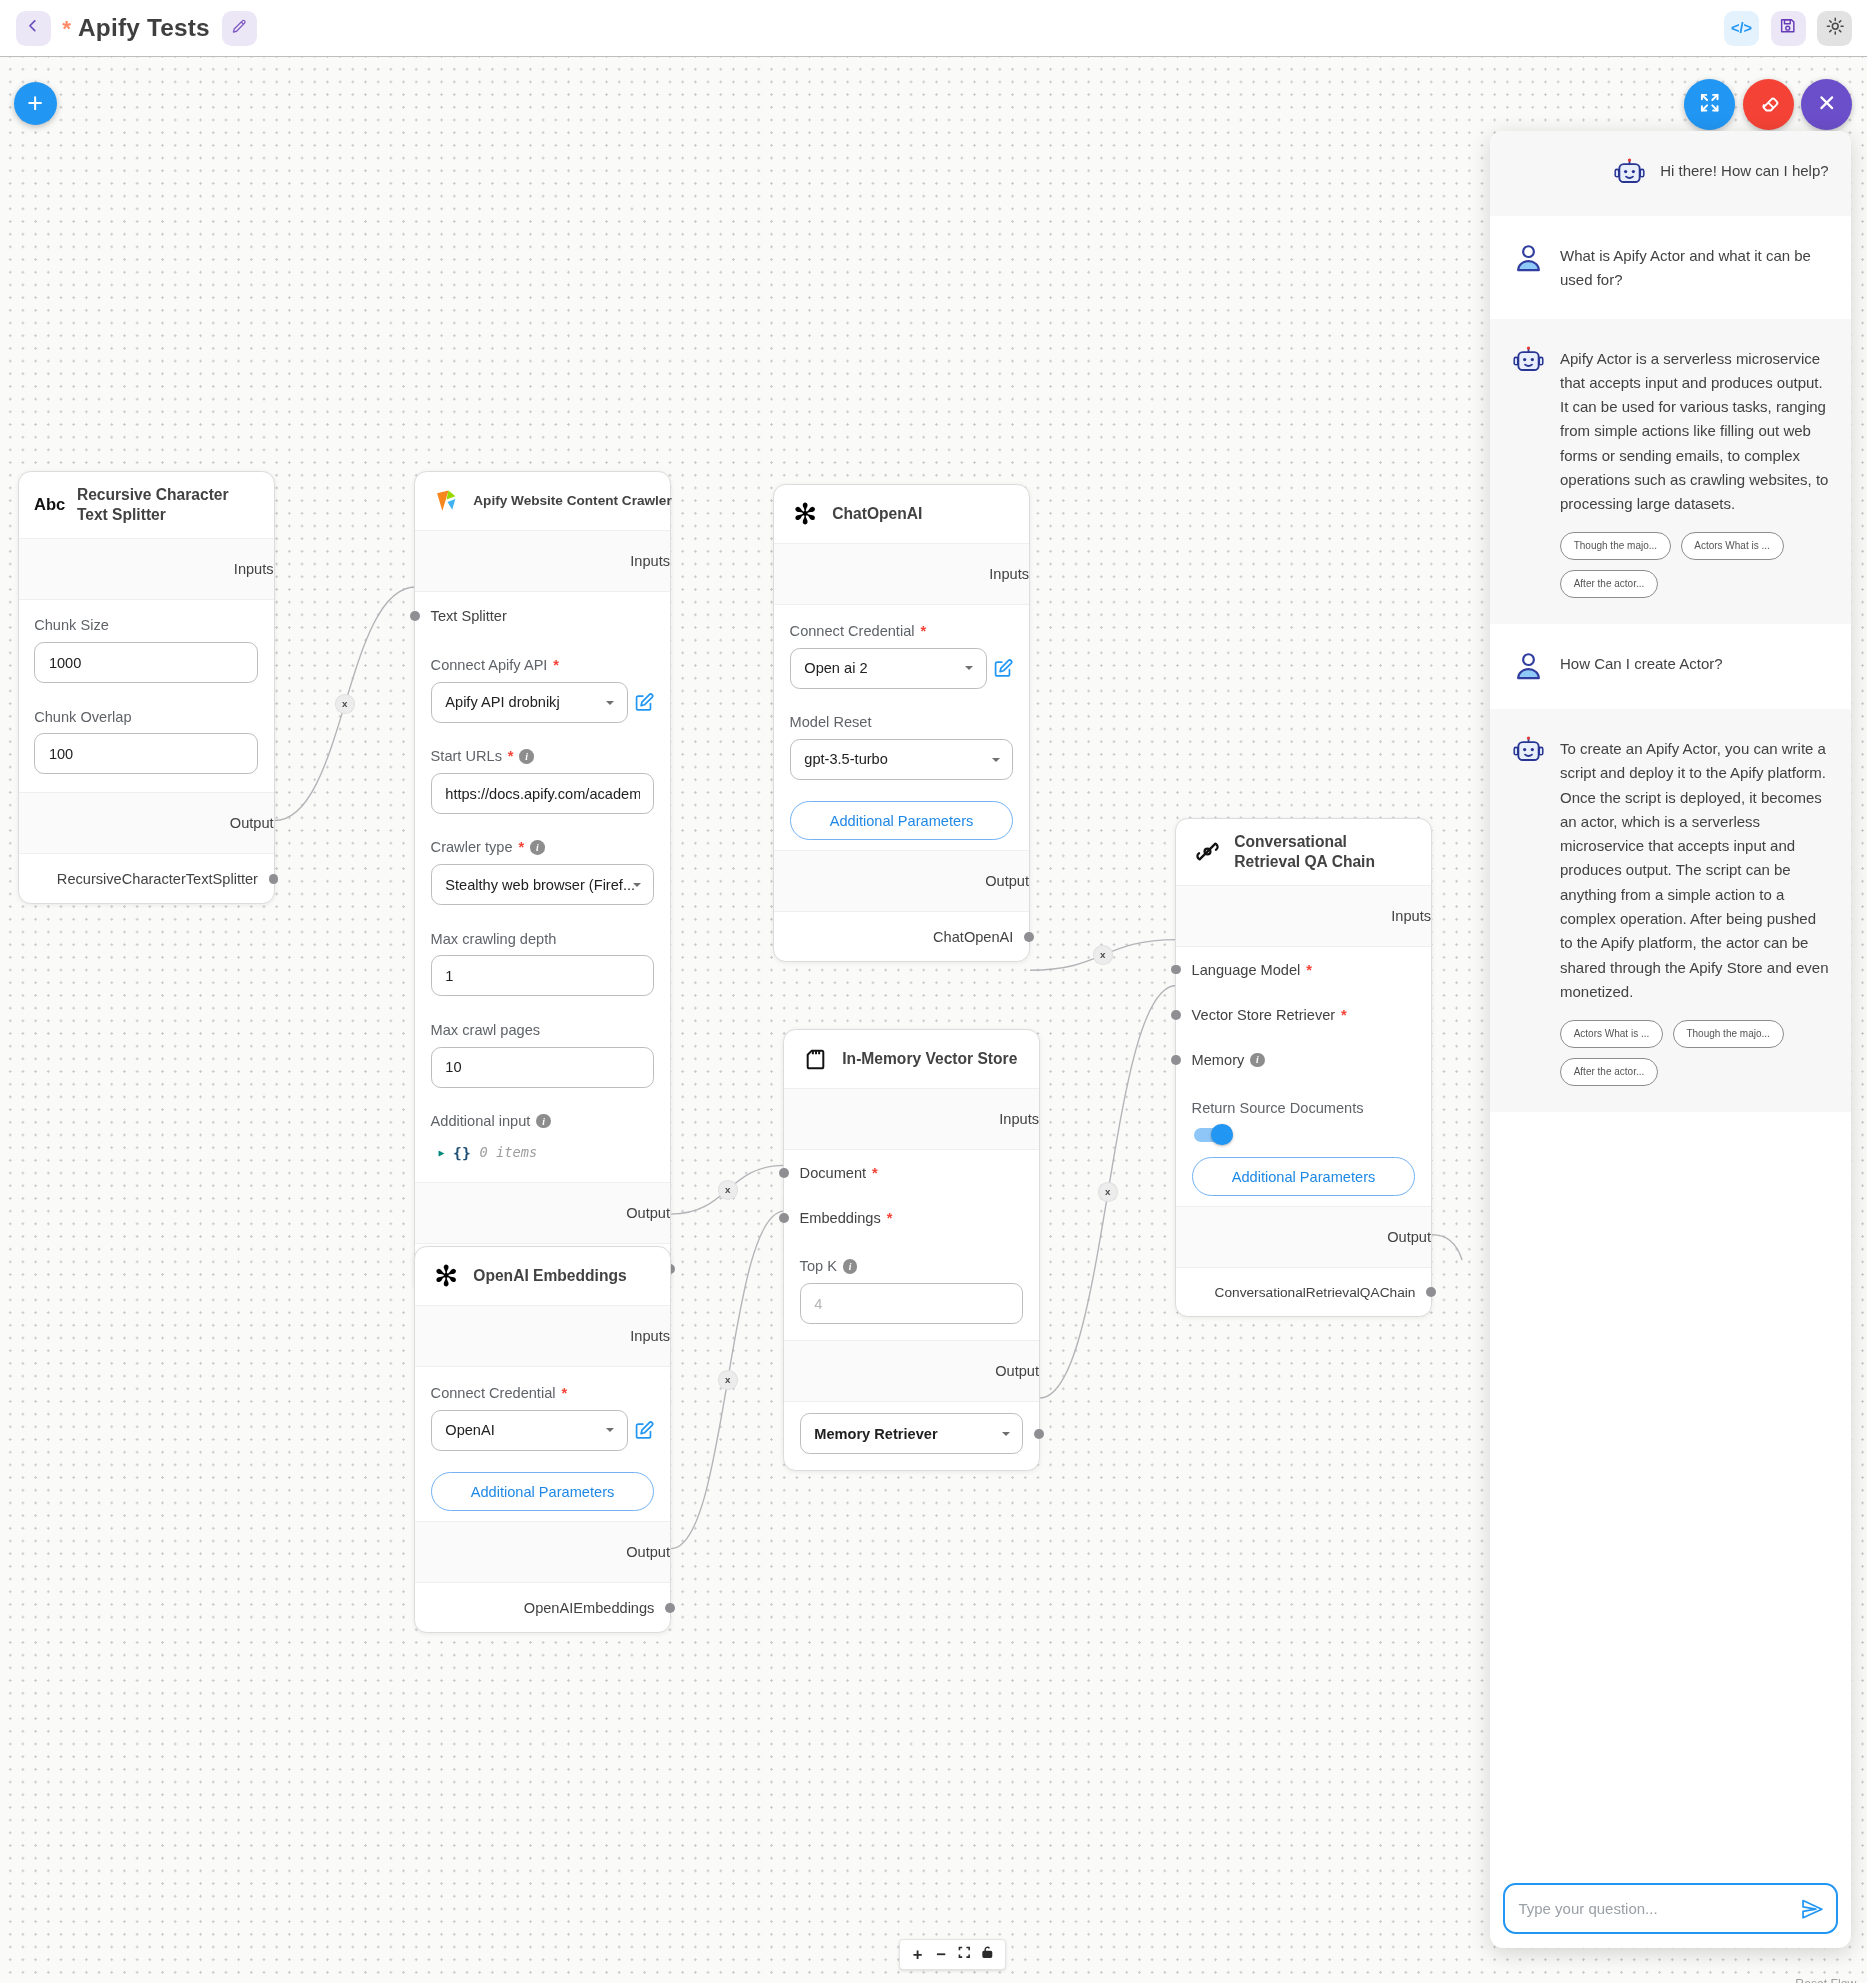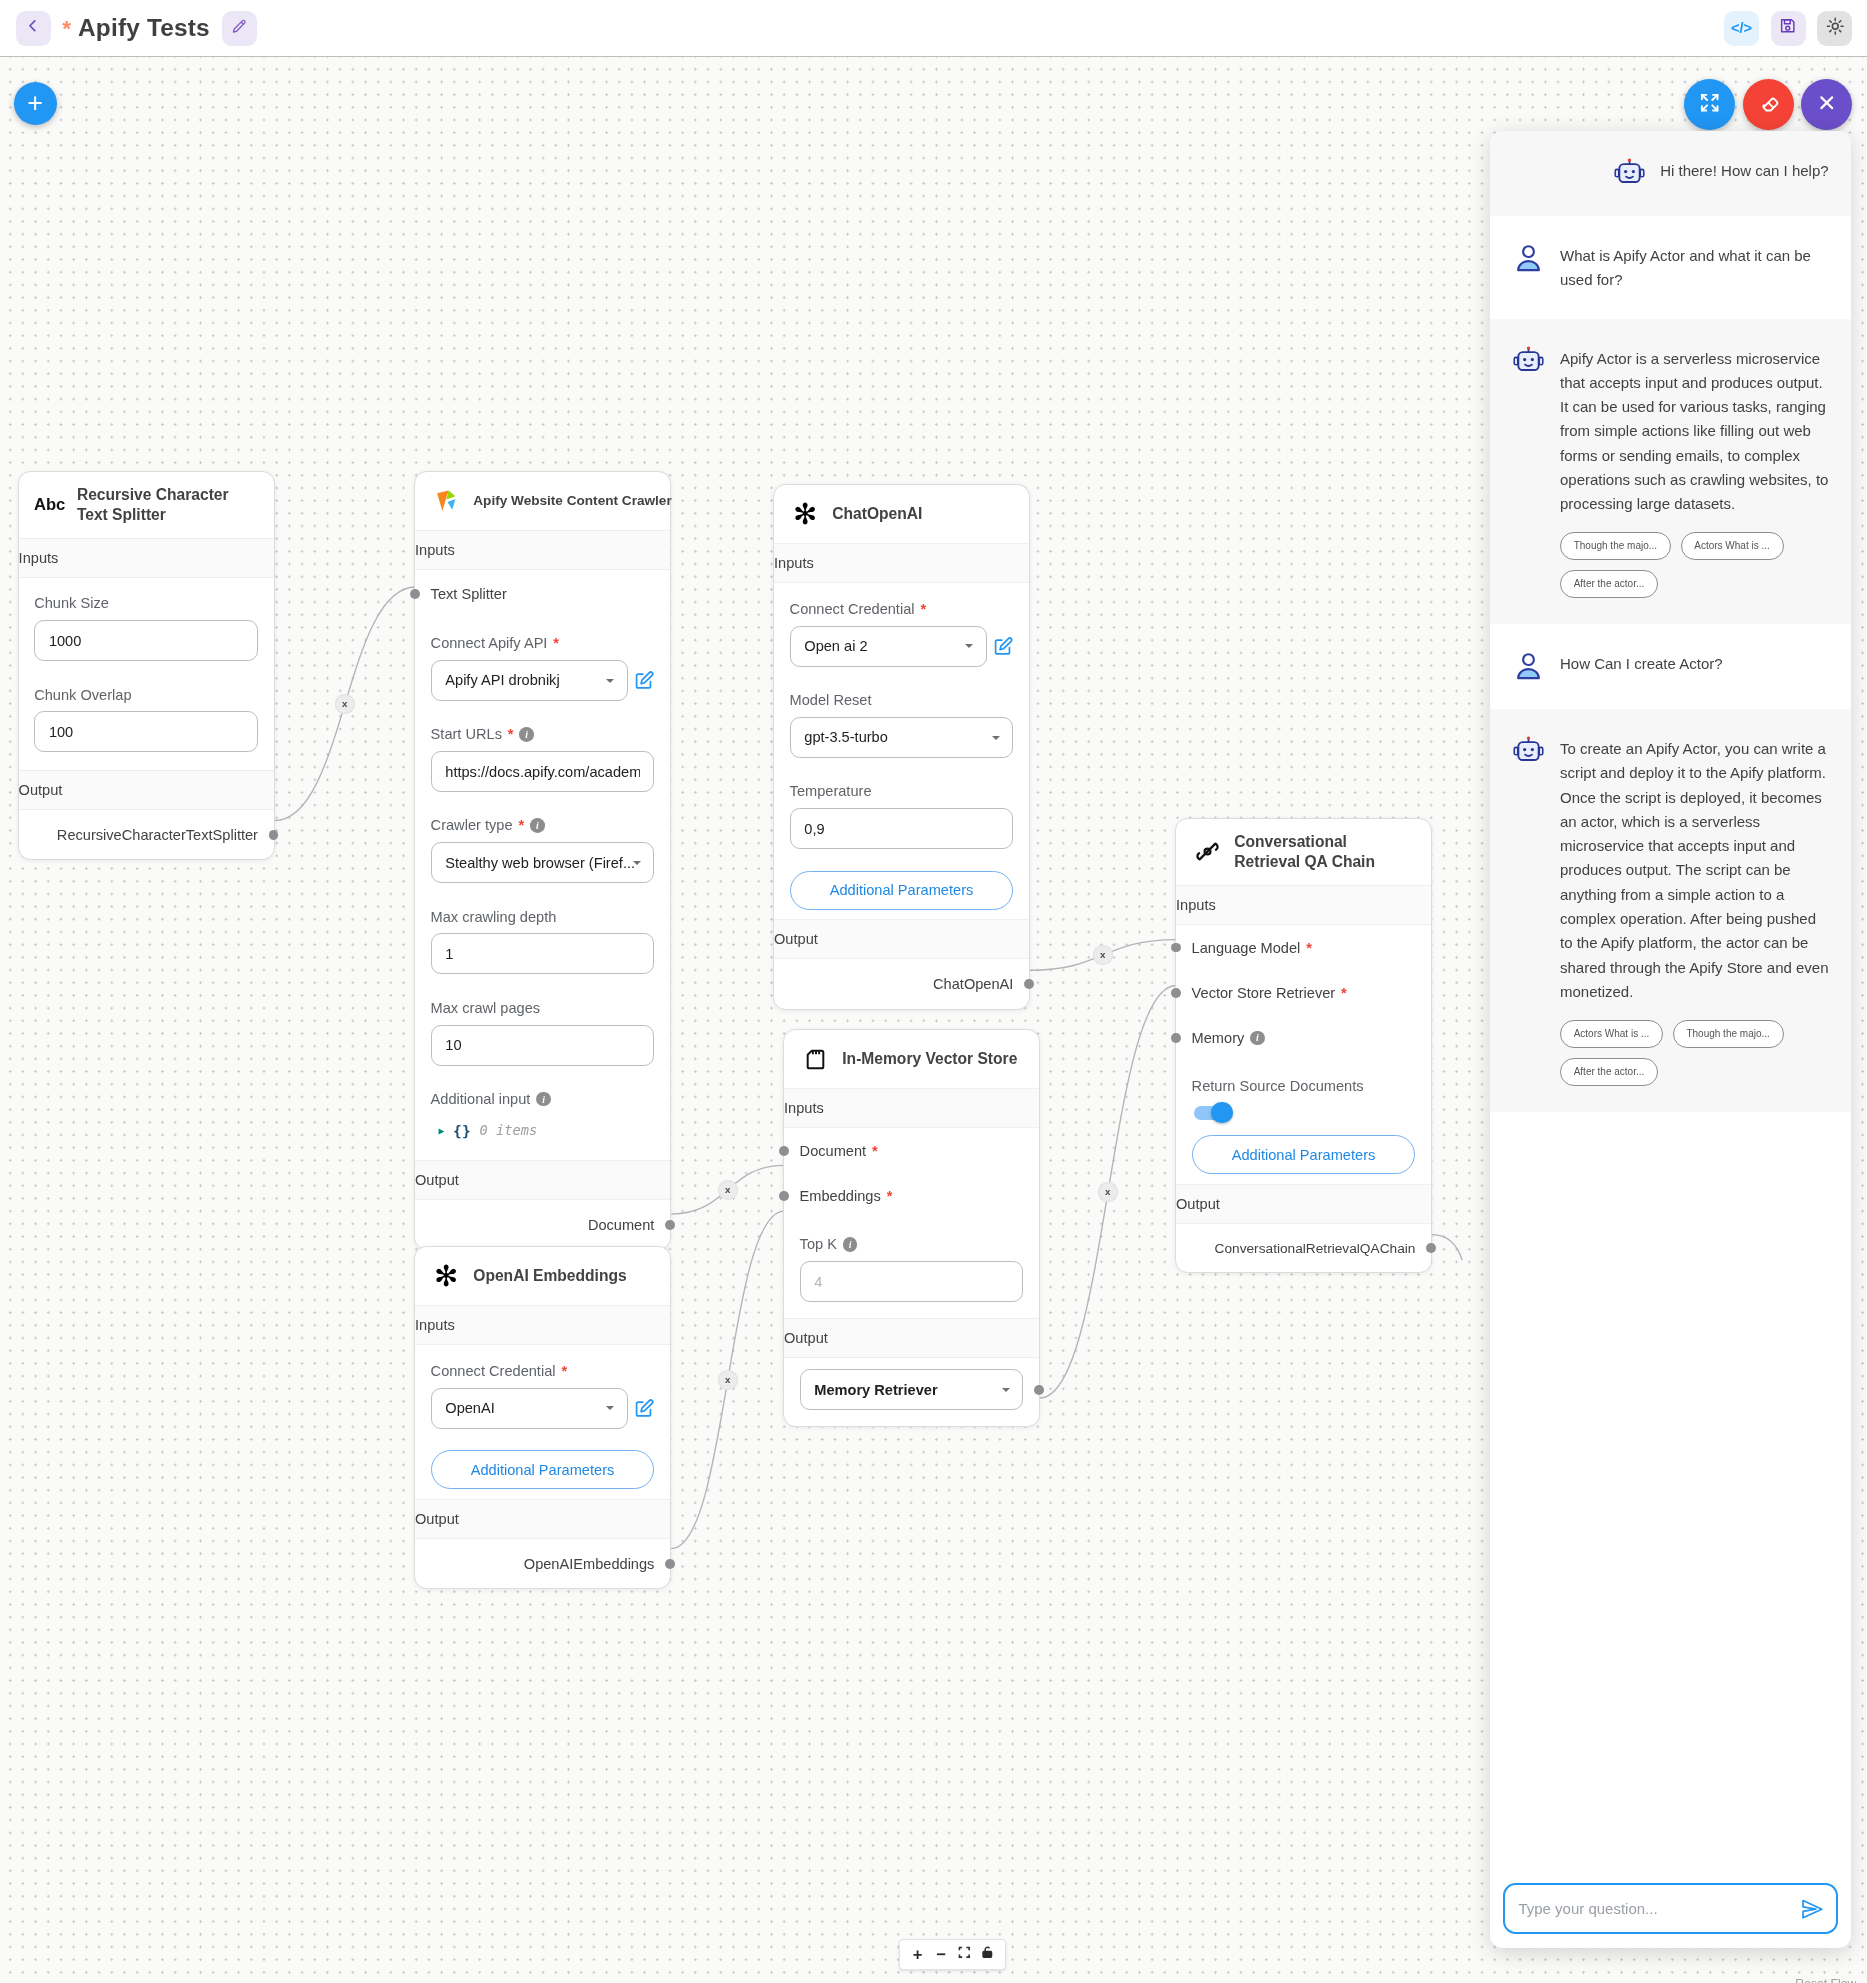--- a/index.html
+++ b/index.html
@@ -45,21 +45,21 @@
   
   .node{
     position:absolute;width:257px;background:#fff;border:1px solid #dcdcdc;border-radius:12.7px;
     box-shadow:0 1px 4.9px rgba(0,0,0,.07);z-index:5;box-sizing:border-box;
   }
   .node-head{display:flex;align-items:center;gap:10.7px;padding:12.7px 14.6px;min-height:33px;}
   .node-icon{width:33px;height:33px;flex:0 0 auto;display:flex;align-items:center;justify-content:center;}
   .node-title{font-size:15.6px;font-weight:700;color:#424242;line-height:1.3;}
   .title-tight{font-size:13.6px;white-space:nowrap;}
   .band{background:#fafafa;border-top:1px solid #efefef;border-bottom:1px solid #efefef;
-    text-align:left;font-size:14.6px;color:#424242;font-weight:500;padding:11px 0;}
+    text-align:right;font-size:14.6px;color:#424242;font-weight:500;padding:22px 0;}
   .field{padding:5.9px 15.6px 7.8px;}
   .f-label{font-size:14.6px;color:#5f6368;margin:11.7px 0 8.8px;display:flex;align-items:center;gap:5.9px;}
   .req{color:#f44336;font-weight:700;}
   .info-dot{width:14.6px;height:14.6px;border-radius:50%;background:#8d8d8d;color:#fff;font-size:9.8px;font-weight:700;
     display:inline-flex;align-items:center;justify-content:center;font-family:"Liberation Serif",serif;font-style:italic;}
   .tbox,.select{
     border:1px solid #bdbdbd;border-radius:9.8px;height:41px;box-sizing:border-box;background:#fff;
     font-size:14.6px;color:#212121;font-weight:500;width:100%;
   }
   .tbox{padding:0 13.7px;outline:none;font-family:"Liberation Sans",sans-serif;}
@@ -336,26 +336,20 @@
       </div>
     </div>
     <div class="field">
       <div class="f-label">
           <span>Model Reset</span>
         </div>
       <div class="select">
           <span>gpt-3.5-turbo</span>
         </div>
     </div>
-    <div class="field">
-      <div class="f-label">
-          <span>Temperature</span>
-        </div>
-      <input class="tbox" readonly="" value="0,9" style="">
-    </div>
     <div class="pill-btn">Additional Parameters</div>
     <div class="band">Output</div>
     <div class="port right" style="padding:16.6px 15.6px;">
       <span>ChatOpenAI</span>
       <span class="handle r" id="h-n3-out"></span>
     </div>
   </div>
 
   <div class="node" style="left:1175px;top:761px;">
     <div class="node-head">

